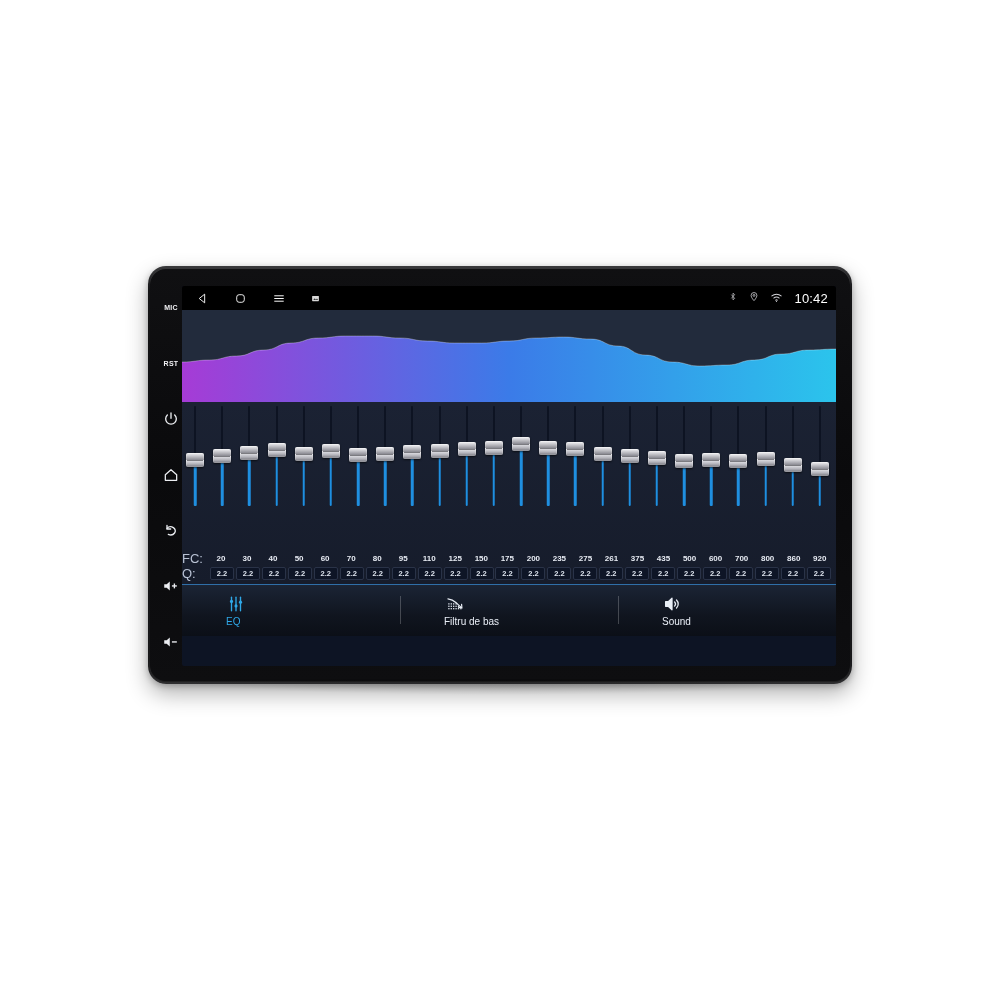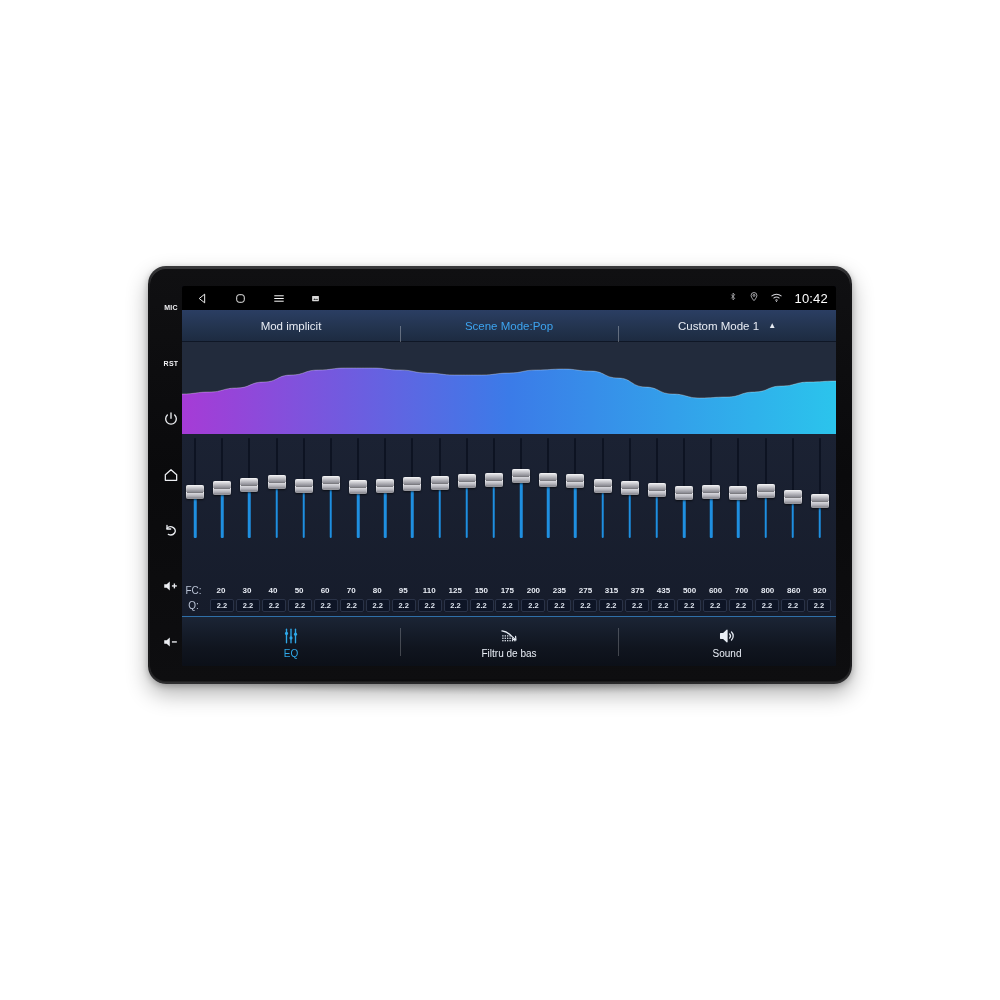--- a/index.html
+++ b/index.html
@@ -124,22 +124,22 @@
   }
   .knob:after{
     content:"";position:absolute;left:1px;right:1px;top:50%;height:1px;
     background:rgba(40,40,45,.55);
   }
 
   
   #meta{position:absolute;left:0;right:0;bottom:0;padding-bottom:3px;}
   .metarow{display:flex;align-items:center;height:15px;}
   .metalab{
-    width:26px;flex:0 0 26px;text-align:center;padding-right:3px;
-    box-sizing:border-box;color:#b9c2d4;font-size:10px;
+    width:26px;flex:0 0 26px;text-align:left;padding-right:3px;
+    box-sizing:border-box;color:#b9c2d4;font-size:13px;
   }
   .metacells{
     flex:1;display:flex;justify-content:space-between;
     padding:0 5px 0 2px;box-sizing:border-box;
   }
   .cell{
     width:22px;text-align:center;color:#e7ebf3;font-size:8px;
     line-height:13px;
     font-weight:bold;
   }
@@ -149,22 +149,22 @@
   }
 
   
   #bottomnav{
     height:51px;
     background:linear-gradient(180deg,#1b2435 0%,#10151f 60%,#0b0f17 100%);
     border-top:1px solid #2f6fa8;
     display:flex;align-items:center;
   }
   .navitem{
-    flex:1;display:flex;flex-direction:column;align-items:center;
-    justify-content:center;gap:3px;color:#e9eef6;position:relative;height:100%;
+    flex:1;display:flex;flex-direction:column;
+    justify-content:center;gap:3px;color:#e9eef6;position:relative;height:100%;padding-left:44px;
   }
   .navitem.active{color:#2fa8e8;}
   .navitem + .navitem:before{
     content:"";position:absolute;left:0;top:11px;height:28px;width:1px;
     background:rgba(255,255,255,.22);
   }
   .navlabel{font-size:10px;line-height:1;}
   .navicon{height:19px;display:flex;align-items:center;}
   .navicon svg{display:block;}
 </style>
@@ -257,32 +257,20 @@
             <path d="M3.5 7 A13 13 0 0 1 20.5 7"></path>
             <path d="M7 11 A8.5 8.5 0 0 1 17 11"></path>
             <path d="M10.3 14.8 A4 4 0 0 1 13.7 14.8"></path>
             <circle cx="12" cy="17.4" r="1.1" fill="#d4d4d9" stroke="none"></circle>
           </svg>
         </span>
         <span id="clock">10:42</span>
       </div>
     </div>
 
-    <div id="modebar">
-      <div class="mode">
-        <span>Mod implicit</span>
-      </div>
-      <div class="mode active">
-        <span>Scene Mode:Pop</span>
-      </div>
-      <div class="mode">
-        <span>Custom Mode 1</span>
-        <span class="caret">▲</span>
-      </div>
-    </div>
 
     <div id="curve">
       <svg id="curvesvg" viewBox="0 0 654 92" preserveAspectRatio="none">
         <defs>
           <linearGradient id="cg" x1="0" y1="0" x2="1" y2="0">
             <stop id="cg0" offset="0" stop-color="#A63BD6"></stop>
             <stop id="cg1" offset="0.5" stop-color="#3B7BE8"></stop>
             <stop id="cg2" offset="1" stop-color="#2BC4EC"></stop>
           </linearGradient>
         </defs>
@@ -474,21 +462,21 @@
               <div class="cell">70</div>
               <div class="cell">80</div>
               <div class="cell">95</div>
               <div class="cell">110</div>
               <div class="cell">125</div>
               <div class="cell">150</div>
               <div class="cell">175</div>
               <div class="cell">200</div>
               <div class="cell">235</div>
               <div class="cell">275</div>
-              <div class="cell">315</div>
+              <div class="cell">261</div>
               <div class="cell">375</div>
               <div class="cell">435</div>
               <div class="cell">500</div>
               <div class="cell">600</div>
               <div class="cell">700</div>
               <div class="cell">800</div>
               <div class="cell">860</div>
               <div class="cell">920</div>
             </div>
         </div>

